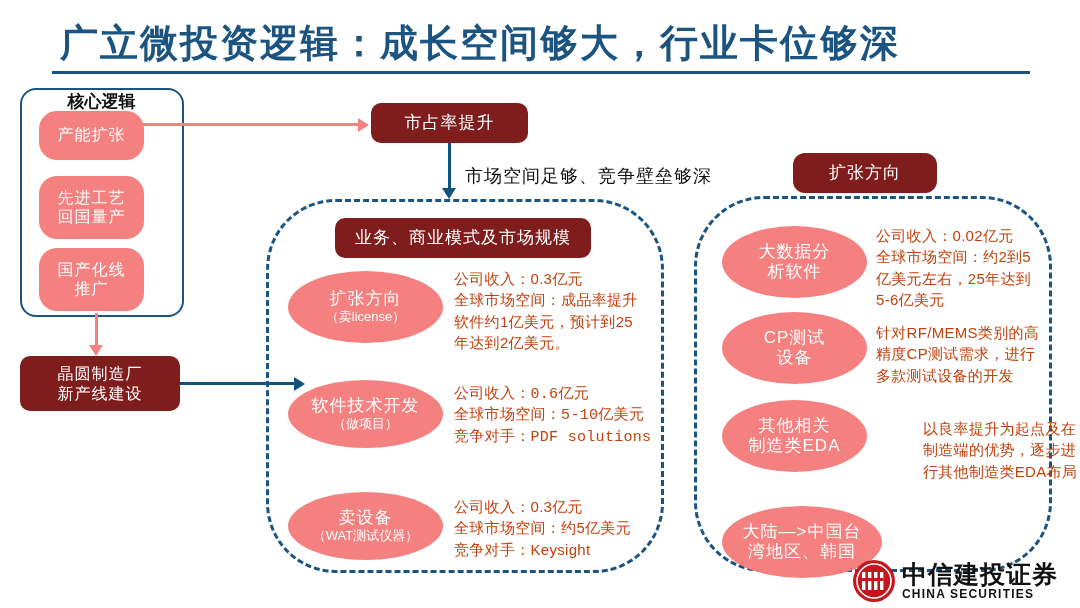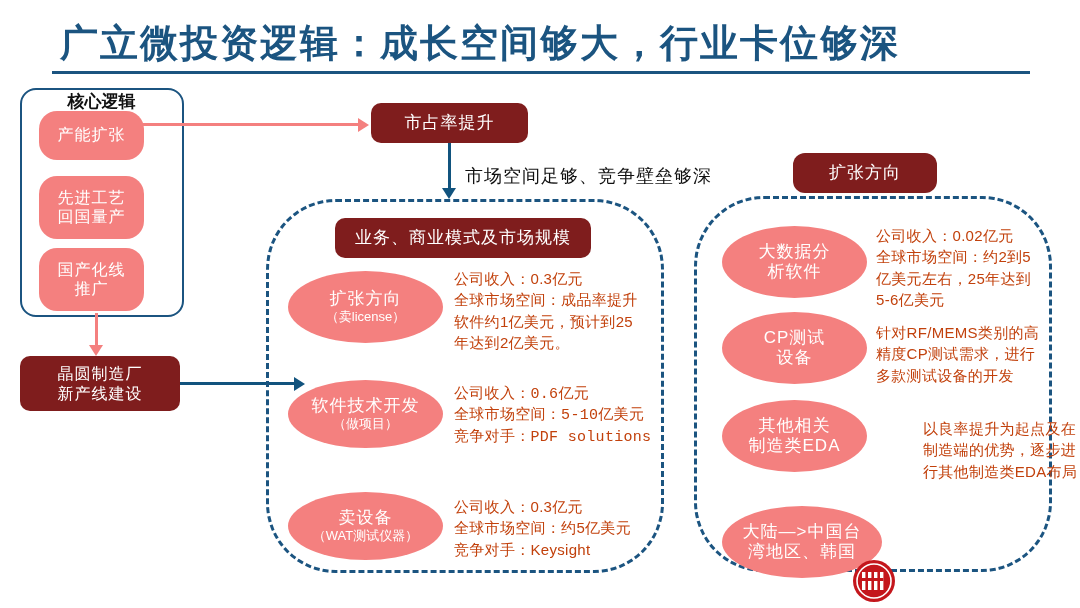--- a/index.html
+++ b/index.html
@@ -234,13 +234,17 @@
     <svg width="44" height="44" viewBox="0 0 44 44">
       <circle cx="22" cy="22" r="21" fill="#C4161C"></circle>
       <circle cx="22" cy="22" r="17" fill="none" stroke="#ffffff" stroke-width="1.6"></circle>
       <rect x="10" y="13" width="3.4" height="18" fill="#ffffff"></rect>
       <rect x="16" y="13" width="3.4" height="18" fill="#ffffff"></rect>
       <rect x="22" y="13" width="3.4" height="18" fill="#ffffff"></rect>
       <rect x="28" y="13" width="3.4" height="18" fill="#ffffff"></rect>
       <rect x="10" y="19" width="21.4" height="3" fill="#C4161C"></rect>
     </svg>
   </div>
+  <div id="brand-text">
+    <div id="brand-cn">中信建投证券</div>
+    <div id="brand-en">CHINA SECURITIES</div>
+  </div>
 </div>
 
 </body></html>

